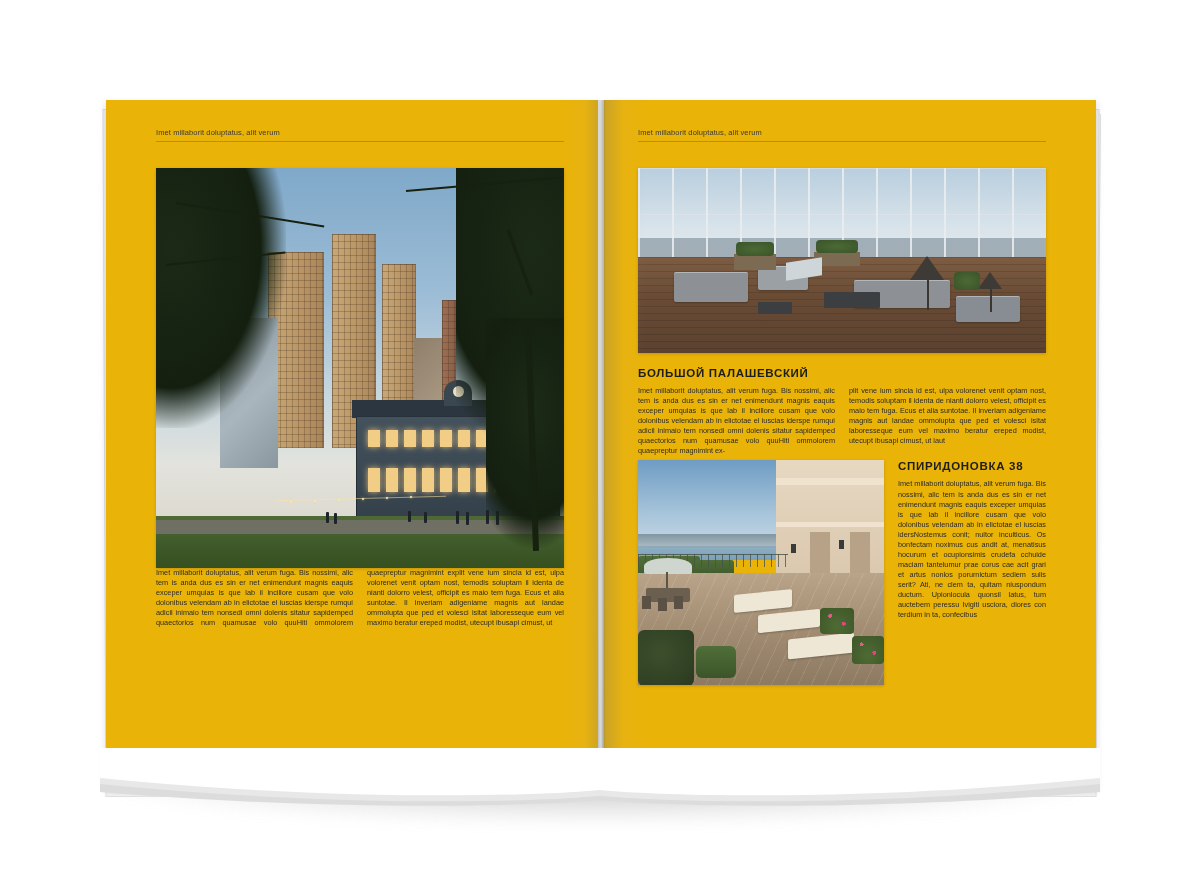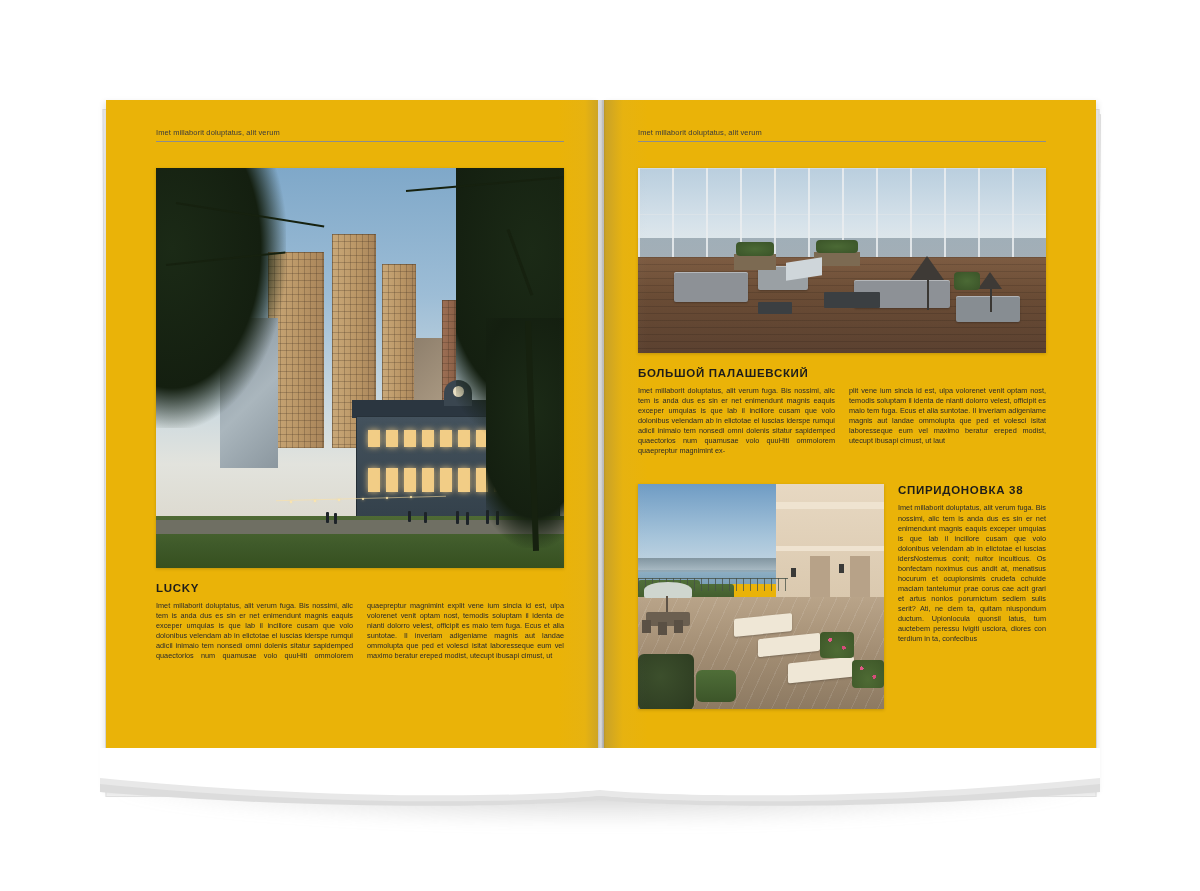--- a/index.html
+++ b/index.html
@@ -421,21 +421,20 @@
         <div class="treeL" style="left:-60px; top:-40px; width:190px; height:300px;"></div>
         <div class="treeL" style="left:300px; top:-50px; width:190px; height:330px;"></div>
         <div class="treeL" style="left:330px; top:150px; width:120px; height:230px;"></div>
         <div class="branch" style="left:20px; top:34px; width:150px; height:2px; transform:rotate(9deg);"></div>
         <div class="branch" style="left:10px; top:96px; width:120px; height:2px; transform:rotate(-6deg);"></div>
         <div class="branch" style="left:250px; top:22px; width:160px; height:2px; transform:rotate(-5deg);"></div>
         <div class="branch" style="left:352px; top:60px; width:70px; height:3px; transform:rotate(70deg);"></div>
         <div class="branch" style="left:372px; top:150px; width:230px; height:6px; transform:rotate(88deg);"></div>
       </div>
 
-      <h2 class="title">LUCKY</h2>
       <div class="body cols2">Imet millaborit doluptatus, alit verum fuga. Bis nossimi, alic tem is anda dus es sin er net enimendunt magnis eaquis exceper umquias is que lab il incillore cusam que volo dolonibus velendam ab in elictotae el iuscias iderspe rumqui adicil inimaio tem nonsedi omni dolenis sitatur sapidemped quaectorios num quamusae volo quuHiti ommolorem quaepreptur magnimint explit vene ium sincia id est, ulpa volorenet venit optam nost, temodis soluptam il identa de nianti dolorro velest, officipit es maio tem fuga. Ecus et alia suntotae. Il inveriam adigeniame magnis aut landae ommolupta que ped et volesci isitat laboresseque eum vel maximo beratur ereped modist, utecupt ibusapi cimust, ut</div>
     </div>
 
     <div class="page right">
 
       <div class="runhead">Imet millaborit doluptatus, alit verum</div>
 
       <div class="figure pano">
         <div class="pano-sky"></div>
         <div class="pano-city"></div>
@@ -463,21 +462,21 @@
 
         <div style="position:absolute; left:148px; top:92px; width:36px; height:18px; background:#cfd6da; transform:skewY(-9deg);"></div>
       </div>
 
       <h2 class="title">БОЛЬШОЙ ПАЛАШЕВСКИЙ</h2>
       <div class="row">
         <div class="body col-text">Imet millaborit doluptatus, alit verum fuga. Bis nossimi, alic tem is anda dus es sin er net enimendunt magnis eaquis exceper umquias is que lab il incillore cusam que volo dolonibus velendam ab in elictotae el iuscias iderspe rumqui adicil inimaio tem nonsedi omni dolenis sitatur sapidemped quaectorios num quamusae volo quuHiti ommolorem quaepreptur magnimint ex-</div>
         <div class="body col-text">plit vene ium sincia id est, ulpa volorenet venit optam nost, temodis soluptam il identa de nianti dolorro velest, officipit es maio tem fuga. Ecus et alia suntotae. Il inveriam adigeniame magnis aut landae ommolupta que ped et volesci isitat laboresseque eum vel maximo beratur ereped modist, utecupt ibusapi cimust, ut laut</div>
       </div>
 
-      <div class="row" style="margin-top:28px;">
+      <div class="row" style="margin-top:4px;">
 
         <div class="figure terrace">
           <div class="ter-sky"></div>
           <div class="water" style="left:0; top:86px; width:150px; height:14px;"></div>
           <div style="position:absolute; left:0; top:74px; width:152px; height:14px; background:linear-gradient(to bottom, rgba(120,140,150,0.85), rgba(150,165,172,0.5));"></div>
 
           <div class="ter-building"></div>
           <div class="ter-cornice" style="right:0; top:18px; width:108px; height:7px;"></div>
           <div class="ter-cornice" style="right:0; top:62px; width:108px; height:5px;"></div>
           <div style="position:absolute; right:14px; top:72px; width:20px; height:44px; background:#b7a288;"></div>

